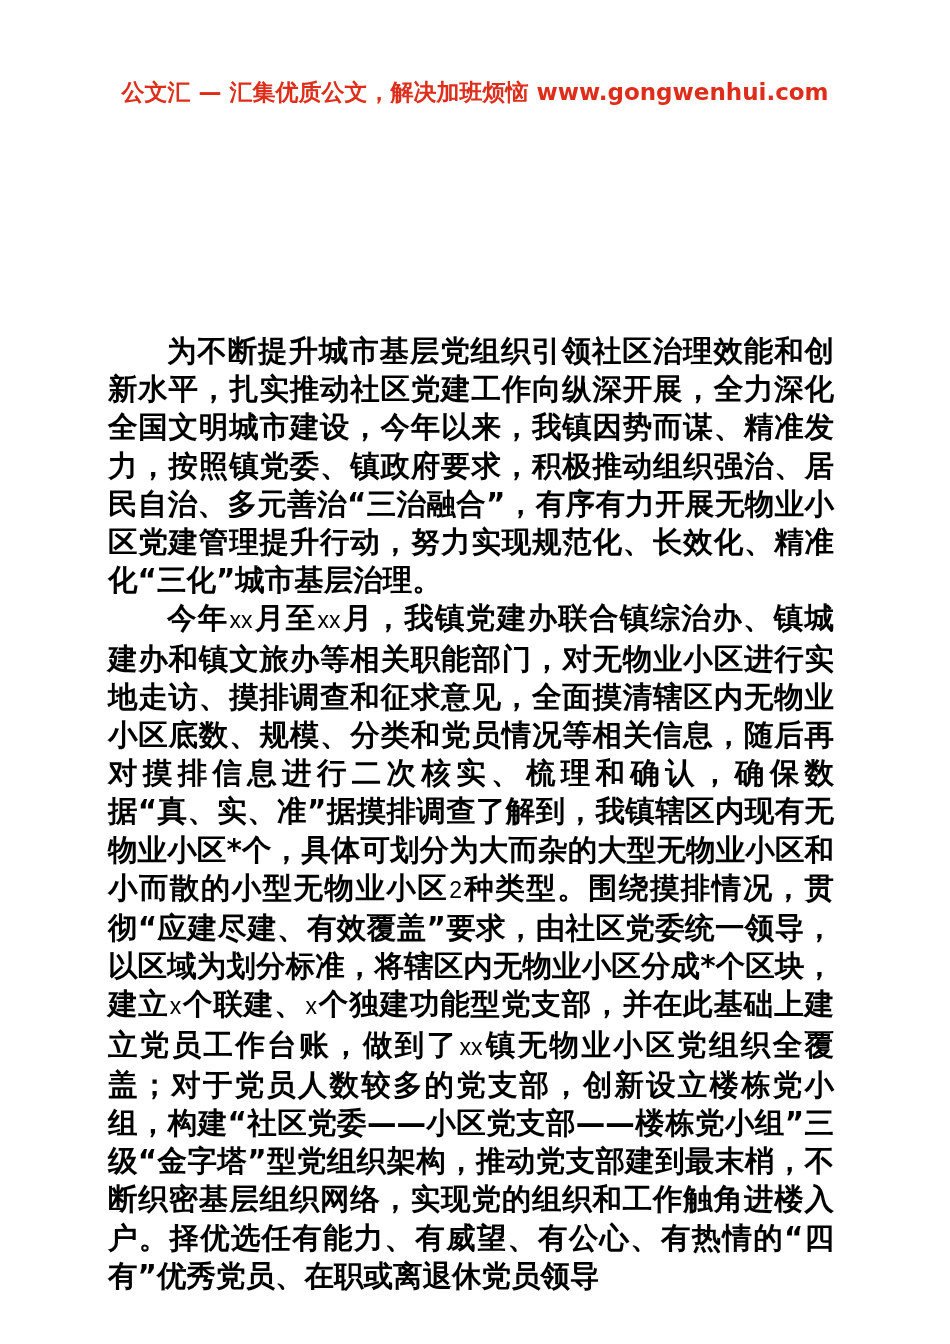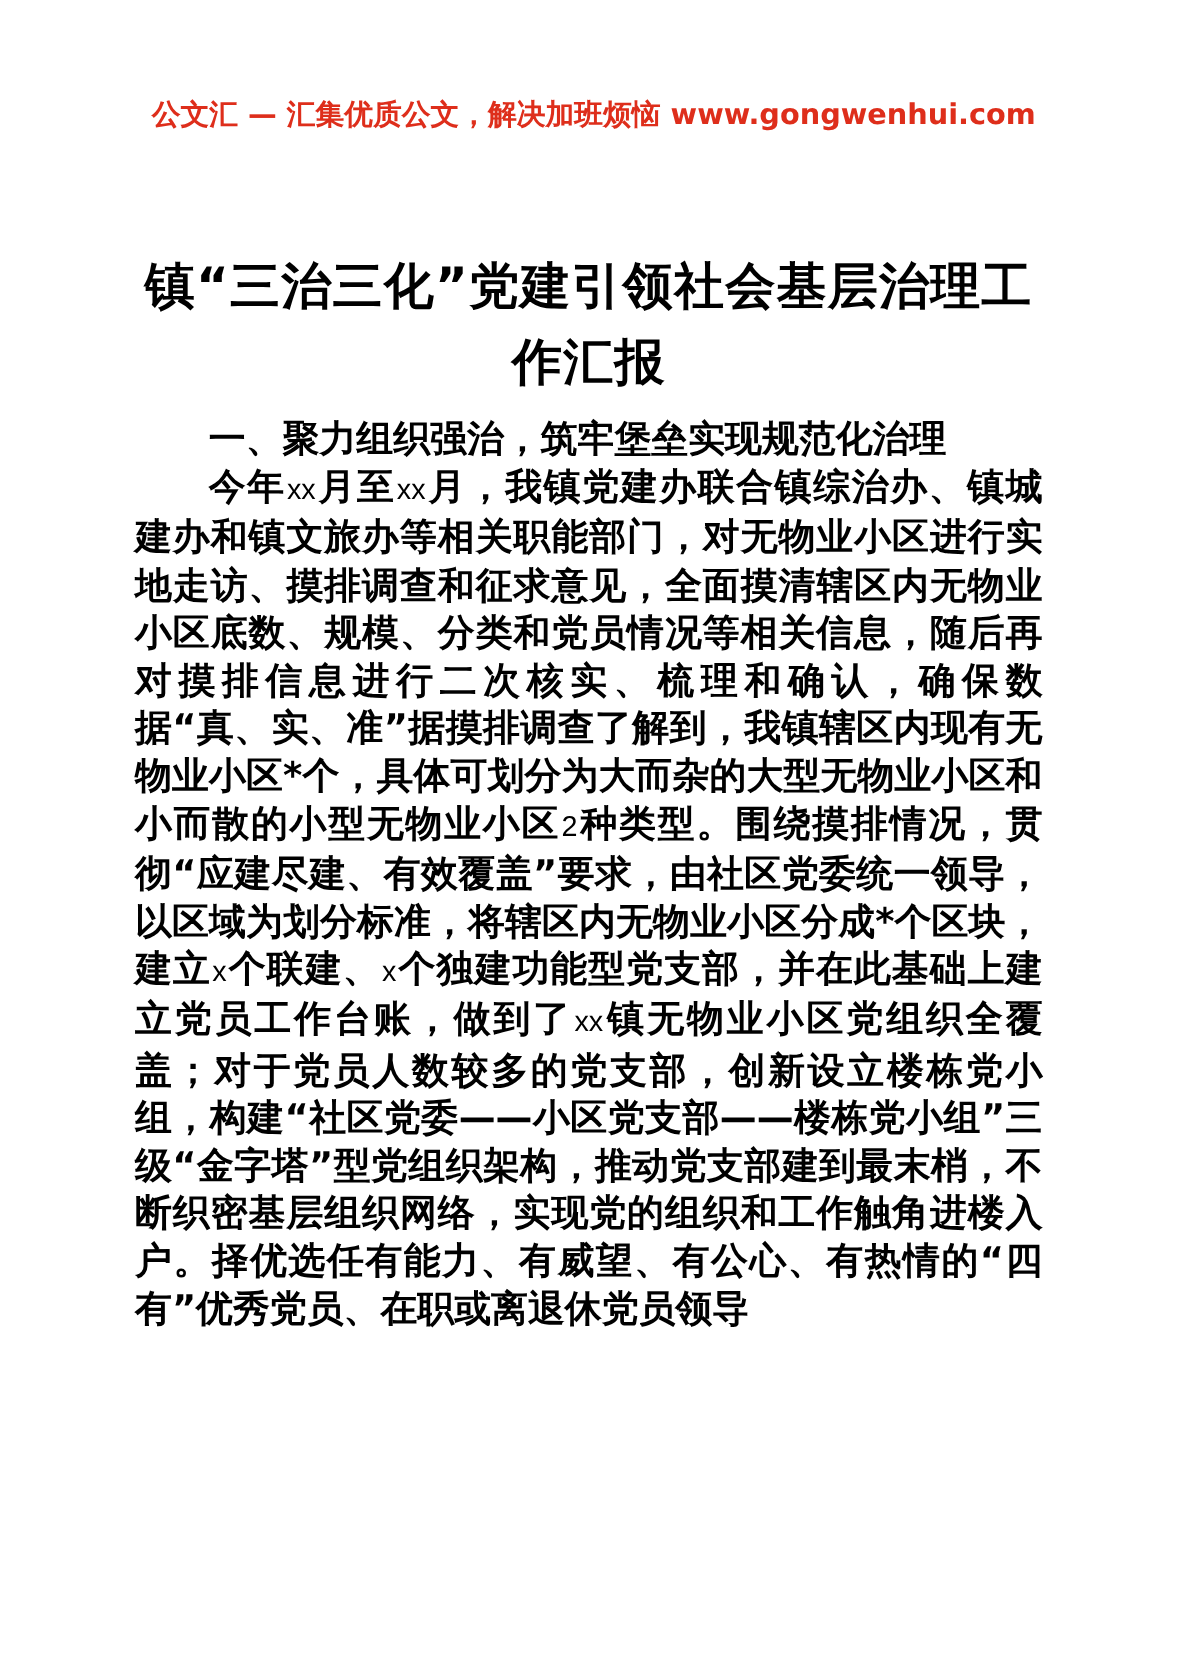--- a/index.html
+++ b/index.html
@@ -85,20 +85,19 @@
 </style>
 </head>
 <body>
 
 <div class="page">
 
   <div class="watermark-header" style="color: rgb(222, 46, 27);">
     <span class="wm-cn">公文汇 — 汇集优质公文，解决加班烦恼</span><span class="wm-url"> <span>www.gongwenhui.com</span></span>
   </div>
 
-  <h1 class="doc-title">镇“三治三化”党建引领社会基层治理工作汇报</h1>
 
   <div class="body-block">
-    <p class="heading">一、聚力组织强治，筑牢堡垒实现规范化治理</p>
+    <p class="para">为不断提升城市基层党组织引领社区治理效能和创新水平，扎实推动社区党建工作向纵深开展，全力深化全国文明城市建设，今年以来，我镇因势而谋、精准发力，按照镇党委、镇政府要求，积极推动组织强治、居民自治、多元善治“三治融合”，有序有力开展无物业小区党建管理提升行动，努力实现规范化、长效化、精准化“三化”城市基层治理。</p>
     <p class="para">今年<span class="lat">xx</span>月至<span class="lat">xx</span>月，我镇党建办联合镇综治办、镇城建办和镇文旅办等相关职能部门，对无物业小区进行实地走访、摸排调查和征求意见，全面摸清辖区内无物业小区底数、规模、分类和党员情况等相关信息，随后再对摸排信息进行二次核实、梳理和确认，确保数据“真、实、准”据摸排调查了解到，我镇辖区内现有无物业小区*个，具体可划分为大而杂的大型无物业小区和小而散的小型无物业小区<span class="lat">2</span>种类型。围绕摸排情况，贯彻“应建尽建、有效覆盖”要求，由社区党委统一领导，以区域为划分标准，将辖区内无物业小区分成*个区块，建立<span class="lat">x</span>个联建、<span class="lat">x</span>个独建功能型党支部，并在此基础上建立党员工作台账，做到了<span class="lat">xx</span>镇无物业小区党组织全覆盖；对于党员人数较多的党支部，创新设立楼栋党小组，构建“社区党委——小区党支部——楼栋党小组”三级“金字塔”型党组织架构，推动党支部建到最末梢，不断织密基层组织网络，实现党的组织和工作触角进楼入户。择优选任有能力、有威望、有公心、有热情的“四有”优秀党员、在职或离退休党员领导</p>
   </div>
 
 </div>
 
 </body></html>

